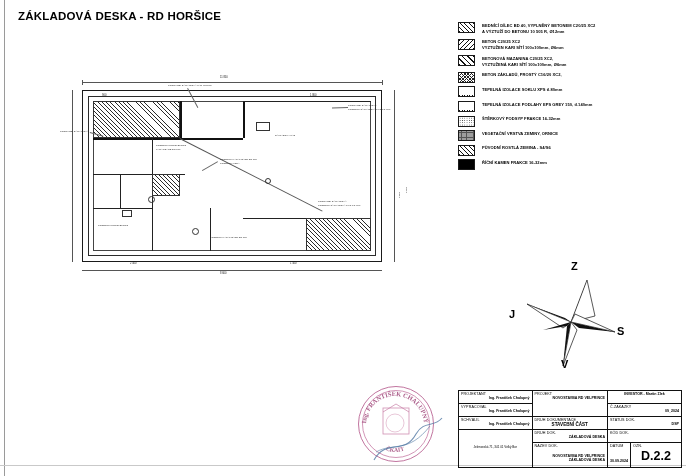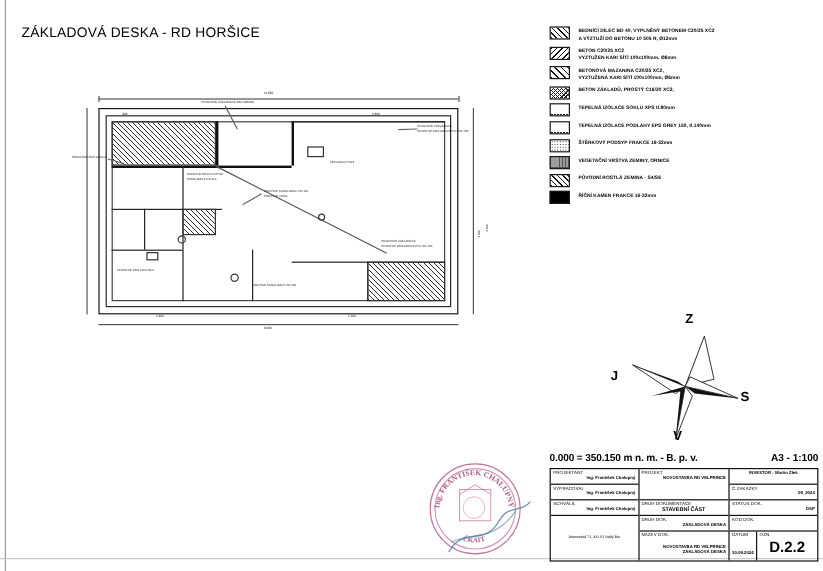--- a/index.html
+++ b/index.html
@@ -5,22 +5,22 @@
   html,body{margin:0;padding:0;background:#ffffff;}
   body{width:686px;height:476px;overflow:hidden;
        font-family:"Liberation Sans",sans-serif;color:#000;}
   #sheet{position:relative;width:686px;height:476px;background:#fff;}
 
   
   .frame-left{position:absolute;left:4px;top:0;width:1px;height:476px;background:#9a9a9a;}
   .frame-bottom{position:absolute;left:0;bottom:10px;width:686px;height:1px;background:#c9c9c9;}
 
   
-  #doc-title{position:absolute;left:18px;top:10px;font-size:11.5px;font-weight:normal;
-             letter-spacing:.2px;white-space:nowrap;margin-top:12px;}
+  #doc-title{position:absolute;left:18px;top:10px;font-size:11.5px;font-weight:bold;
+             letter-spacing:.2px;white-space:nowrap;}
 
   
   #drawing{position:absolute;left:60px;top:78px;width:365px;height:210px;}
   #plan-outer{position:absolute;left:22px;top:12px;width:300px;height:172px;
               border:1.1px solid #1a1a1a;box-sizing:border-box;}
   #plan-inner{position:absolute;left:28px;top:18px;width:288px;height:160px;
               border:.7px solid #2b2b2b;box-sizing:border-box;}
   #plan-core{position:absolute;left:33px;top:23px;width:278px;height:150px;
              border:.6px solid #444;box-sizing:border-box;}
   .wall-h{position:absolute;background:#222;height:1px;}
@@ -282,24 +282,20 @@
       <polygon points="52,52 8,34 46,48" fill="#111"></polygon>
       <polygon points="52,52 8,34 44,58" fill="#fff" stroke="#111" stroke-width=".7"></polygon>
       <polygon points="52,52 24,60 48,56" fill="#111"></polygon>
     </svg>
     <div class="cpt" id="c-z">Z</div>
     <div class="cpt" id="c-j">J</div>
     <div class="cpt" id="c-s">S</div>
     <div class="cpt" id="c-v">V</div>
   </div>
 
-  <div id="scale-row">
-    <div id="elev">0.000 = 350.150 m n. m. - B. p. v.</div>
-    <div id="fmt">A3 - 1:100</div>
-  </div>
 
   <div id="tblock">
 
     <div class="tb-col tb-c1">
       <div class="tb-cell" style="height:13px;">
         <div class="tb-lab">PROJEKTANT</div>
         <div class="tb-val">Ing. František Chalupný</div>
       </div>
       <div class="tb-cell" style="height:13px;">
         <div class="tb-lab">VYPRACOVAL</div>

